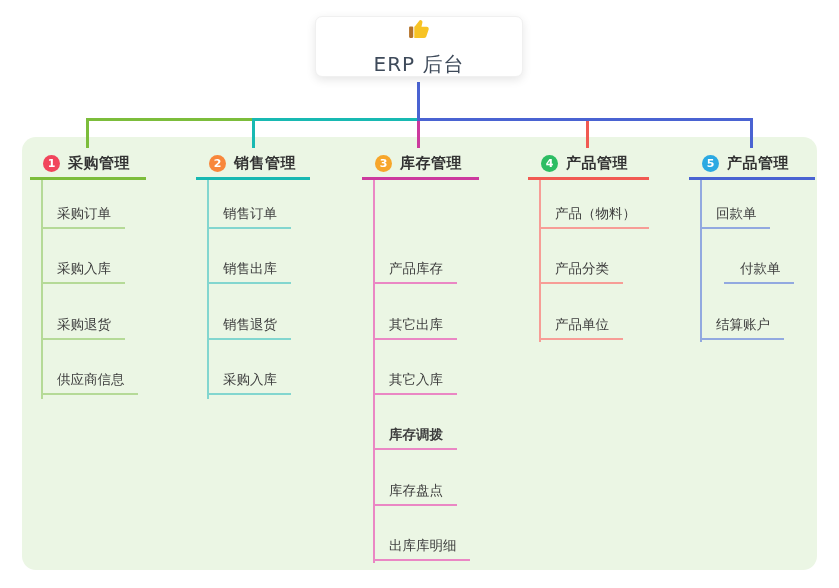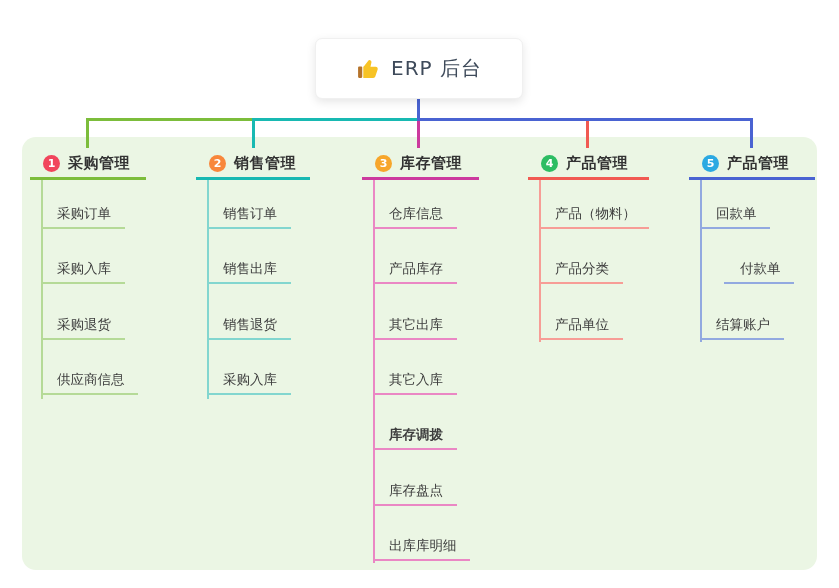--- a/index.html
+++ b/index.html
@@ -18,25 +18,25 @@
   .b-5{--line:#4a63d2;--child:#92a9e0;--badge:#2ba9e2;}
 
   
   .line{position:absolute;background:var(--line);}
   .h{height:3px;}
   .v{width:3px;}
   .root-drop{background:#4a63d2;}
   .spine{position:absolute;width:2px;background:var(--child);}
 
   
-  .root{position:absolute;left:315px;top:38px;width:208px;height:61px;
+  .root{position:absolute;left:315px;top:16px;width:208px;height:61px;
         background:#ffffff;border:1px solid #f0f0f0;border-radius:7px;
         box-shadow:0 3px 10px rgba(0,0,0,0.10);
         display:flex;align-items:center;justify-content:center;gap:10px;
-        box-sizing:border-box;cursor:pointer;}
+        box-sizing:border-box;cursor:pointer;flex-direction:column;}
   .root-label{font-size:20px;color:#3e4a5a;letter-spacing:1px;}
   .thumb{width:25px;height:25px;flex:0 0 auto;}
 
   
   .branch{position:absolute;top:150px;height:27px;box-sizing:content-box;
           border-bottom:3px solid var(--line);
           display:flex;align-items:center;gap:8px;padding-left:13px;cursor:pointer;}
   .badge{width:17px;height:17px;border-radius:50%;background:var(--badge);
          color:#fff;font-size:11px;font-weight:bold;line-height:17px;
          text-align:center;flex:0 0 auto;}
@@ -94,21 +94,20 @@
   </div>
   <div class="child b-2" style="left:207px;top:203px;width:84px;">销售订单</div>
   <div class="child b-2" style="left:207px;top:258px;width:84px;">销售出库</div>
   <div class="child b-2" style="left:207px;top:314px;width:84px;">销售退货</div>
   <div class="child b-2" style="left:207px;top:369px;width:84px;">采购入库</div>
 
   <div class="branch b-3" style="left:362px;width:104px;">
     <span class="badge">3</span>
     <span class="branch-label">库存管理</span>
   </div>
-  <div class="child b-3" style="left:373px;top:203px;width:84px;">仓库信息</div>
   <div class="child b-3" style="left:373px;top:258px;width:84px;">产品库存</div>
   <div class="child b-3" style="left:373px;top:314px;width:84px;">其它出库</div>
   <div class="child b-3" style="left:373px;top:369px;width:84px;">其它入库</div>
   <div class="child b-3" style="left:373px;top:424px;width:84px;font-weight:bold;">库存调拨</div>
   <div class="child b-3" style="left:373px;top:480px;width:84px;">库存盘点</div>
   <div class="child b-3" style="left:373px;top:535px;width:97px;">出库库明细</div>
 
   <div class="branch b-4" style="left:528px;width:108px;">
     <span class="badge">4</span>
     <span class="branch-label">产品管理</span>

